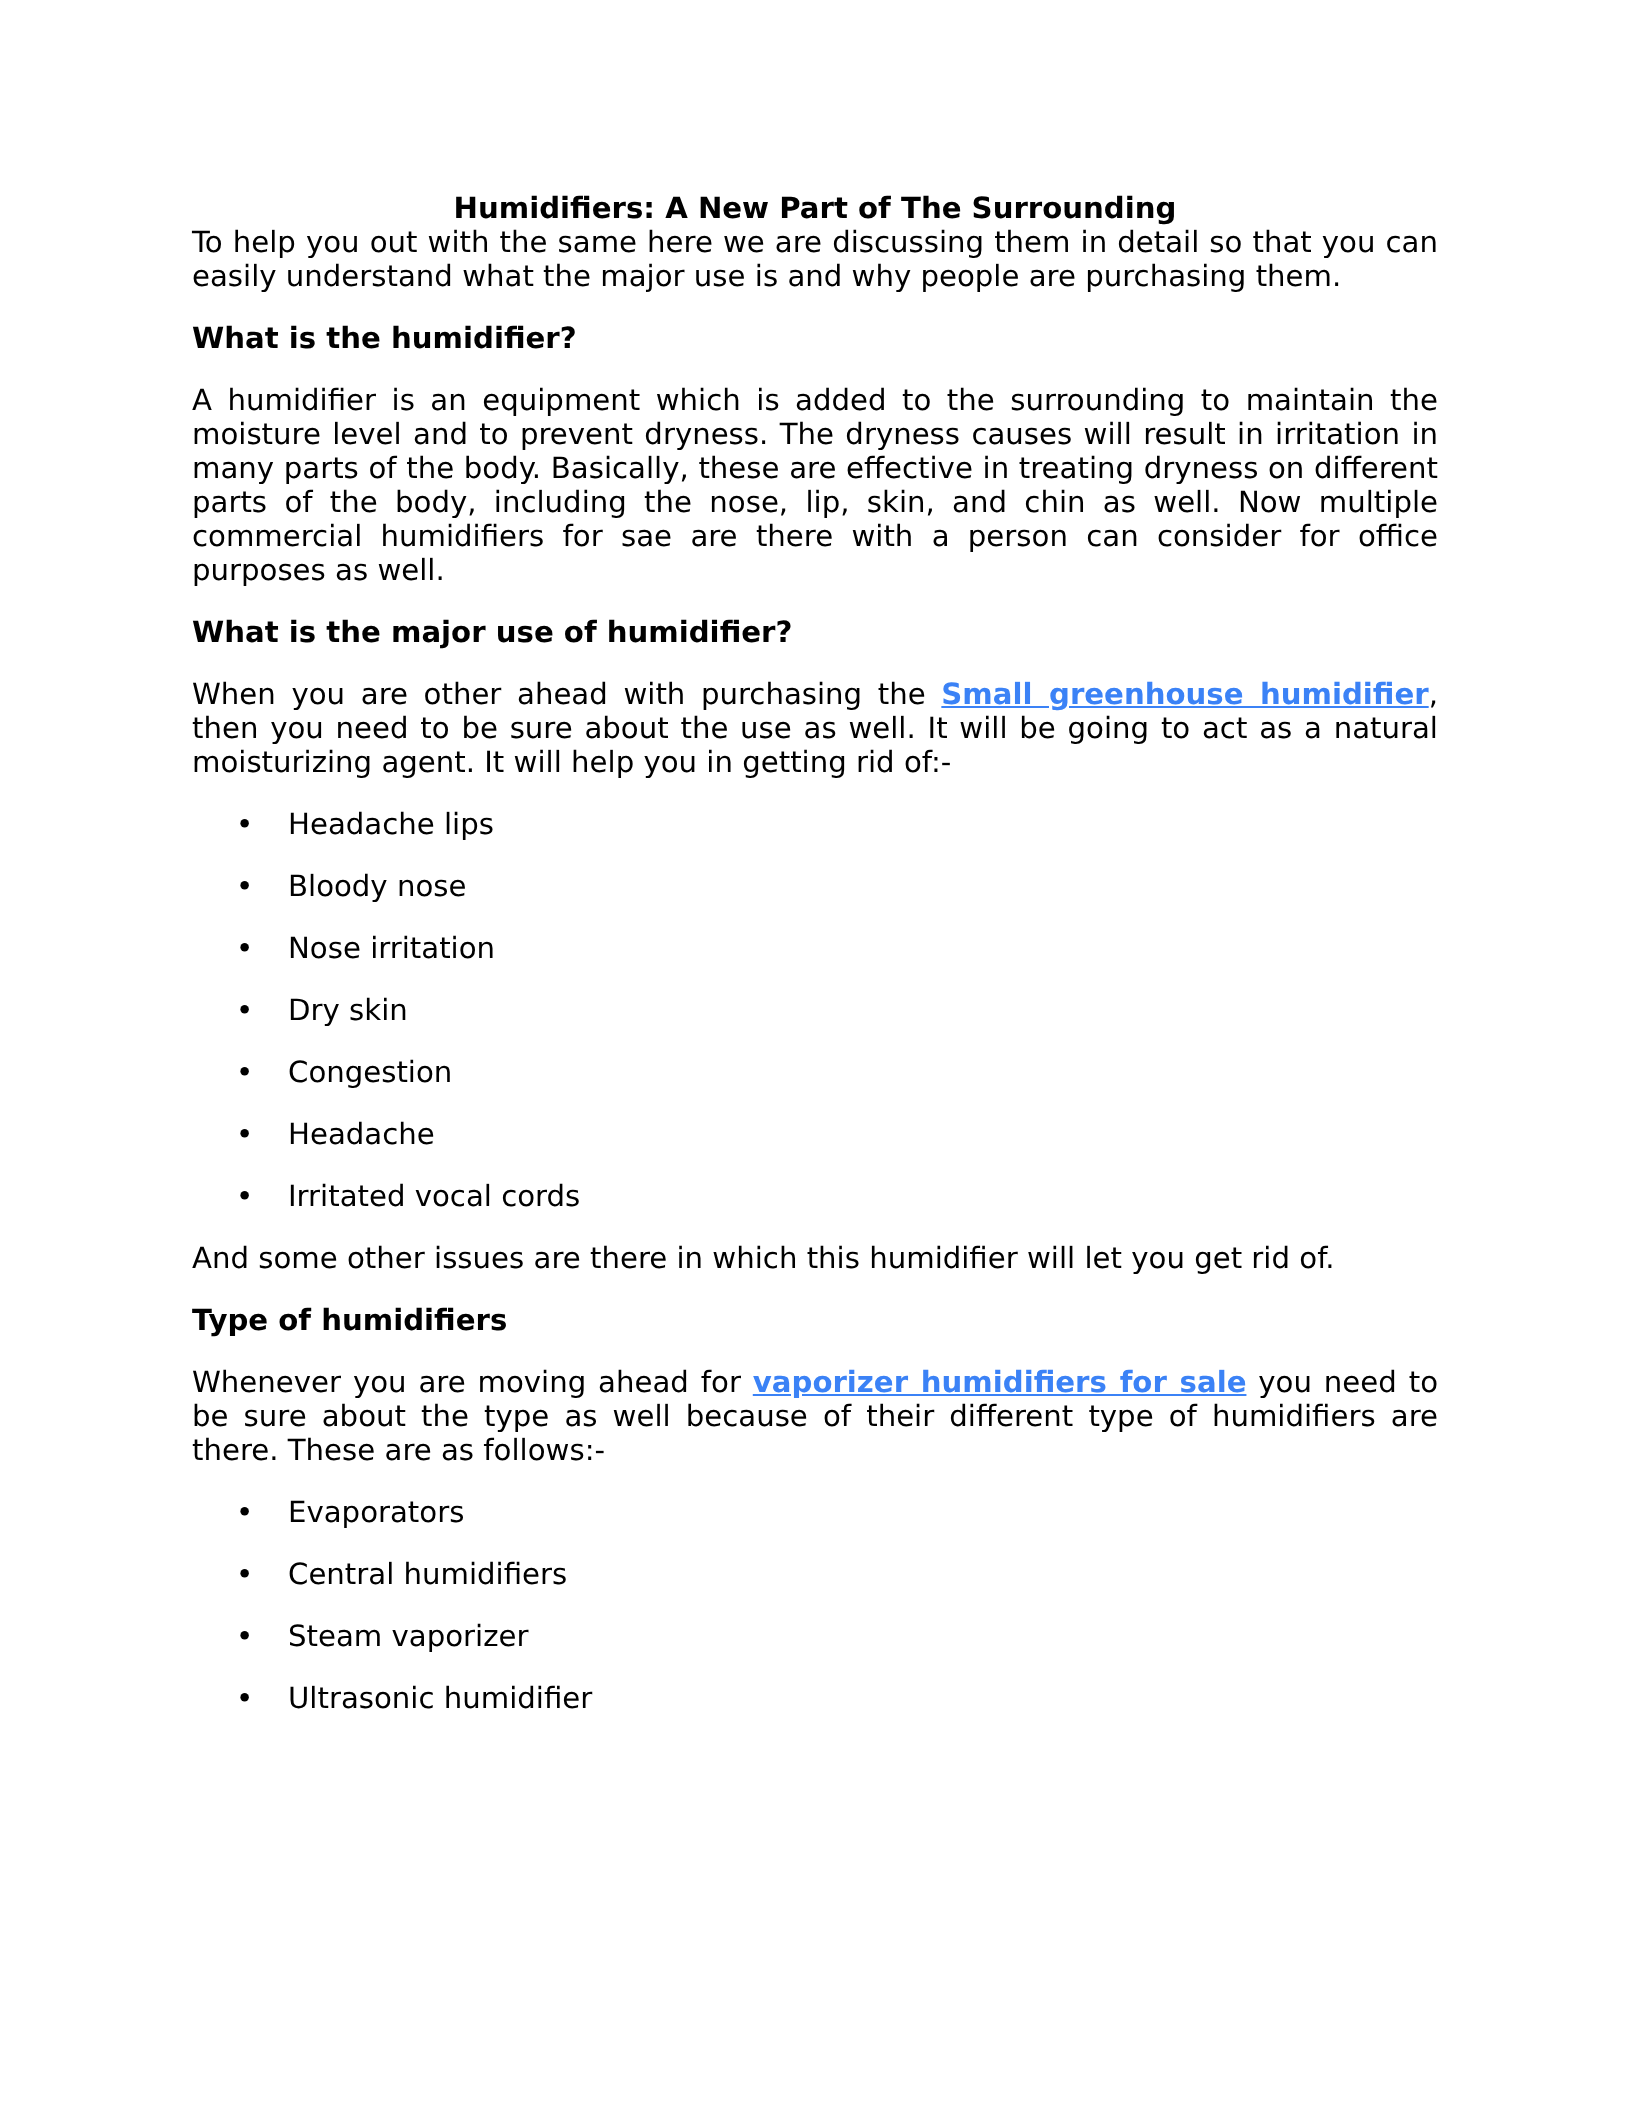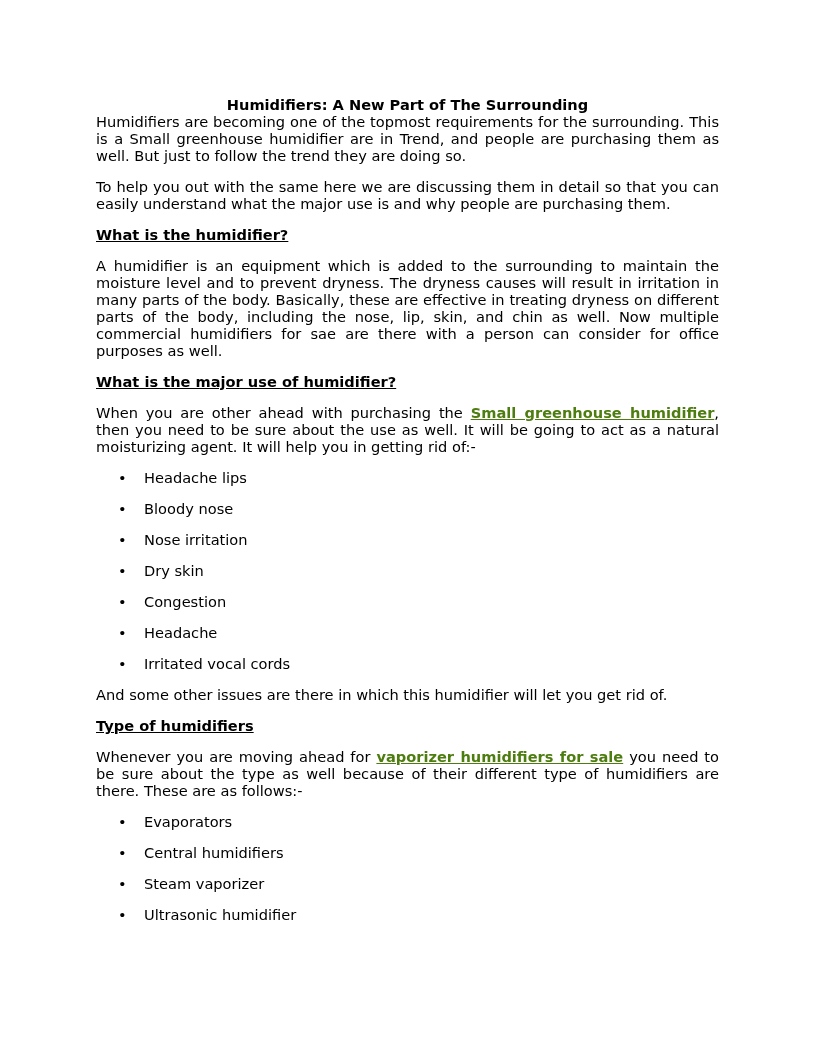--- a/index.html
+++ b/index.html
@@ -12,43 +12,42 @@
     font-size: 14.6px; line-height: 17px;
   }
   .title {
     text-align: center; font-weight: bold; margin: 0 0 0 0;
     font-size: 14.6px; line-height: 17px;
   }
   p.body {
     margin: 0 0 14px 0; text-align: justify;
   }
   h2.heading {
-    font-size: 14.6px; font-weight: bold; margin: 0 0 14px 0; line-height: 17px; text-decoration: underline;
+    font-size: 14.6px; font-weight: bold; margin: 0 0 14px 0; line-height: 17px;
   }
   a.link {
-    color: #4d7c0f; font-weight: bold; text-decoration: underline;
+    color: #3b82f6; font-weight: bold; text-decoration: underline;
   }
   ul.bullets {
     list-style: none; margin: 0 0 14px 0; padding: 0;
   }
   ul.bullets li {
     position: relative; padding-left: 48px; height: 17px; margin-bottom: 14px;
   }
   ul.bullets li:last-child { margin-bottom: 14px; }
   ul.bullets li .bullet {
     position: absolute; left: 22px; top: 0;
   }
 </style>
 </head>
 <body>
 
 <div class="page">
   <div class="title">Humidifiers: A New Part of The Surrounding</div>
 
-  <p class="body">Humidifiers are becoming one of the topmost requirements for the surrounding. This is a Small greenhouse humidifier are in Trend, and people are purchasing them as well. But just to follow the trend they are doing so.</p>
   <p class="body">To help you out with the same here we are discussing them in detail so that you can easily understand what the major use is and why people are purchasing them.</p>
 
   <h2 class="heading">What is the humidifier?</h2>
   <p class="body">A humidifier is an equipment which is added to the surrounding to maintain the moisture level and to prevent dryness. The dryness causes will result in irritation in many parts of the body. Basically, these are effective in treating dryness on different parts of the body, including the nose, lip, skin, and chin as well. Now multiple commercial humidifiers for sae are there with a person can consider for office purposes as well.</p>
 
   <h2 class="heading">What is the major use of humidifier?</h2>
   <p class="body"><span>When you are other ahead with purchasing the </span><a class="link" href="#">Small greenhouse humidifier</a><span>, then you need to be sure about the use as well. It will be going to act as a natural moisturizing agent. It will help you in getting rid of:-</span></p>
 
   <ul class="bullets">
     <li><span class="bullet">•</span><span>Headache lips</span></li>

